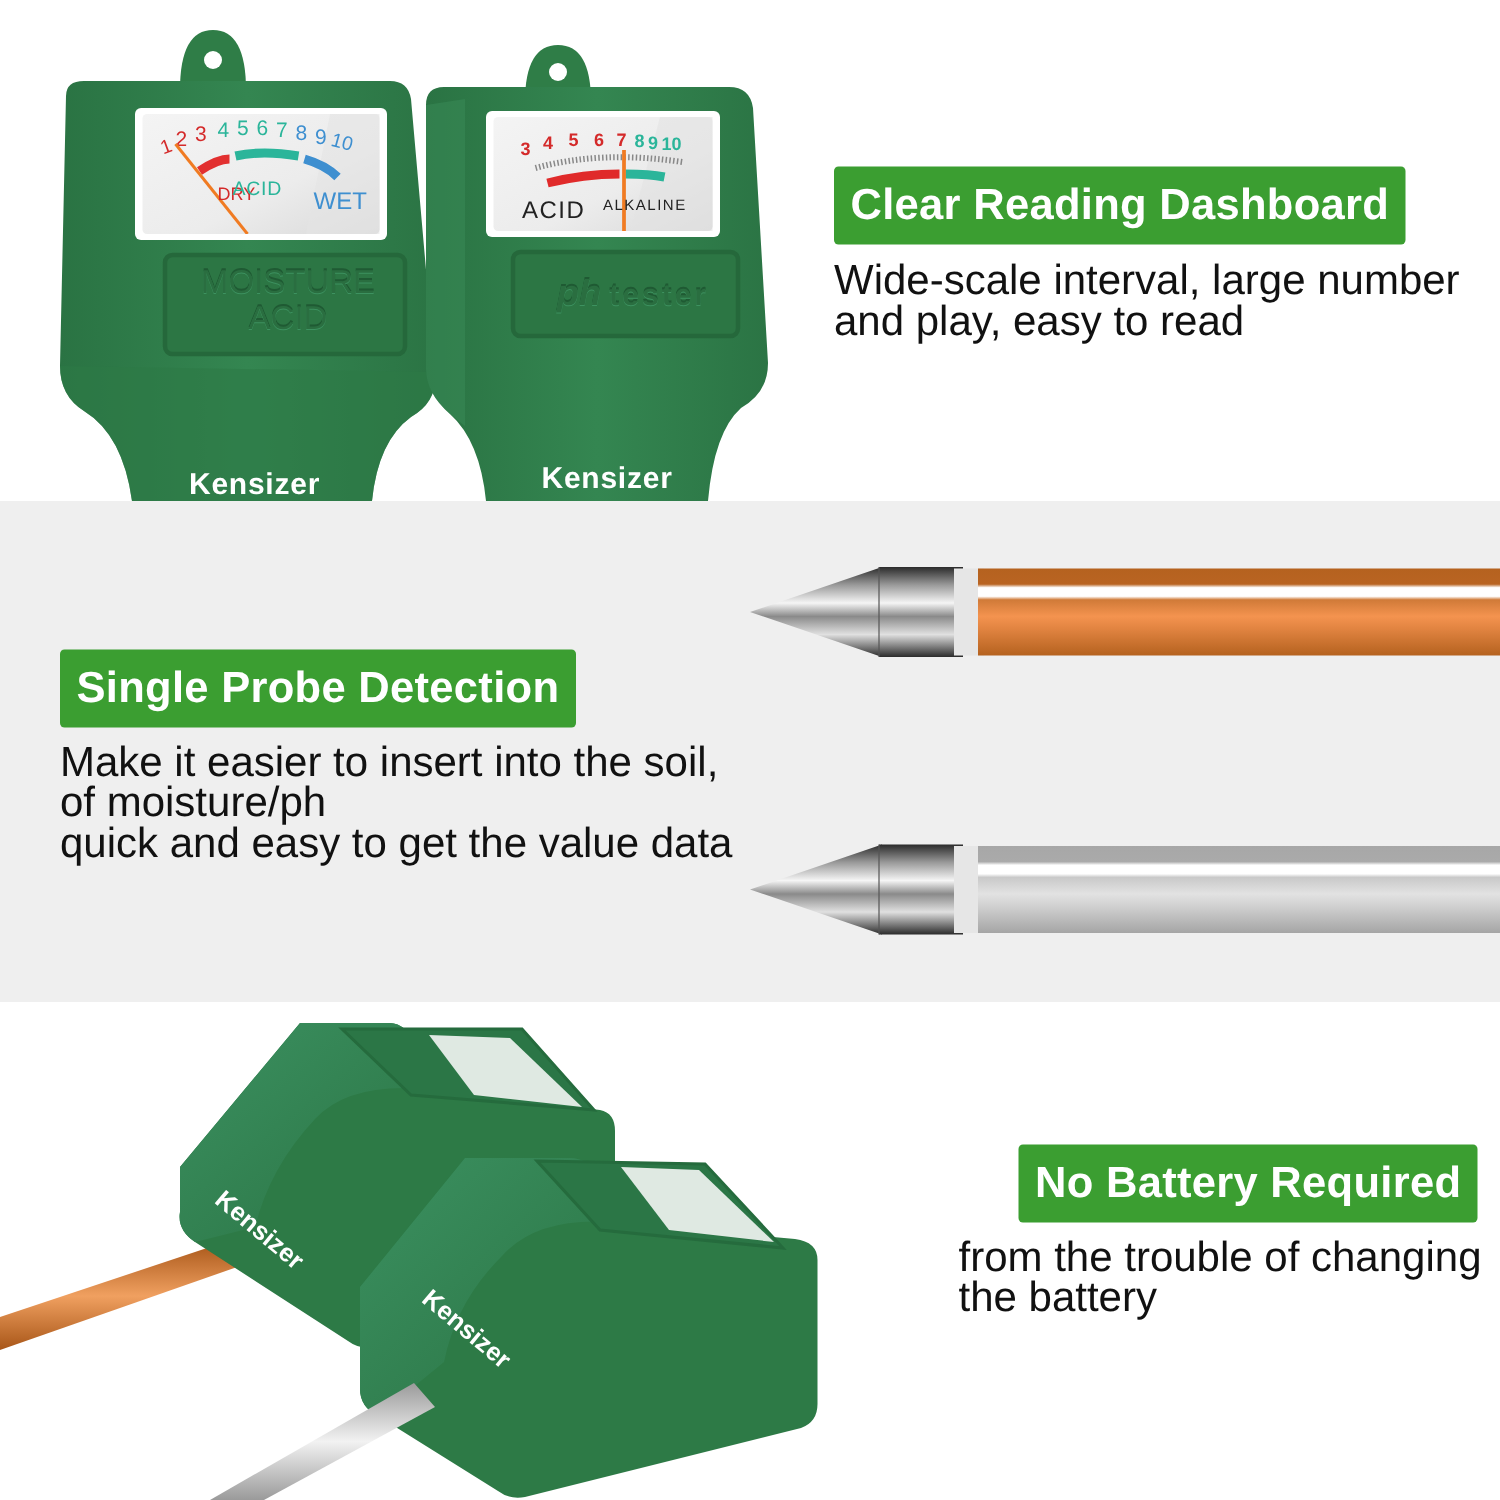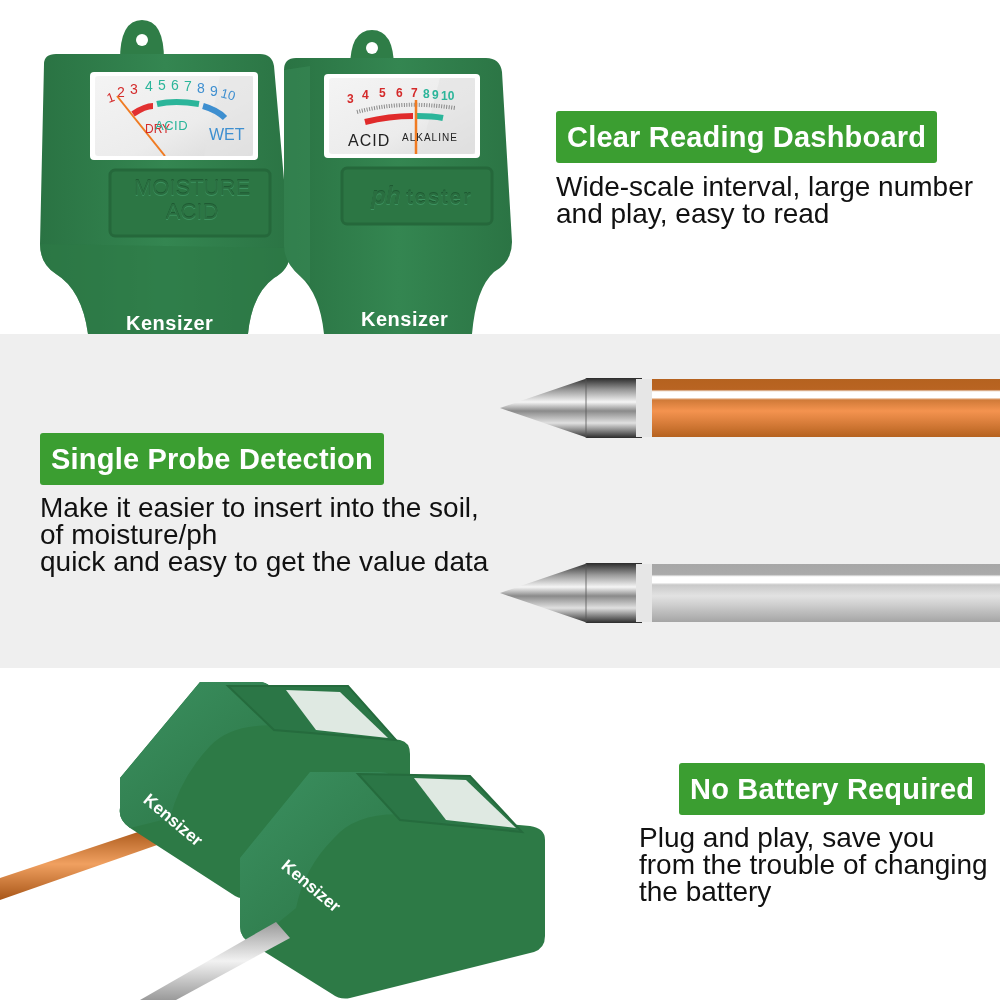--- a/index.html
+++ b/index.html
@@ -193,16 +193,15 @@
   <polygon points="358,106 470,108 522,164 400,152" fill="#2b7646" stroke="#256b3d" stroke-width="2"></polygon>
   <polygon points="414,110 466,112 516,160 446,152" fill="#dfe9e2"></polygon>
 
   <polygon points="140,332 276,254 290,270 176,332" fill="url(#silverRod)"></polygon>
 </svg>
 <div style="position:absolute;left:152px;top:790px;color:#ffffff;font-size:17px;font-weight:bold;transform:rotate(40deg);transform-origin:left top;">Kensizer</div>
 <div style="position:absolute;left:290px;top:856px;color:#ffffff;font-size:17px;font-weight:bold;transform:rotate(40deg);transform-origin:left top;">Kensizer</div>
 
 <div class="badge" style="left:639px;top:763px;margin-left:40px;">No Battery Required</div>
 <div class="desc" style="left:639px;top:824px;">
-  <span>Plug and play, save you</span>
   <span>from the trouble of changing</span>
   <span>the battery</span>
 </div>
 
 </body></html>

